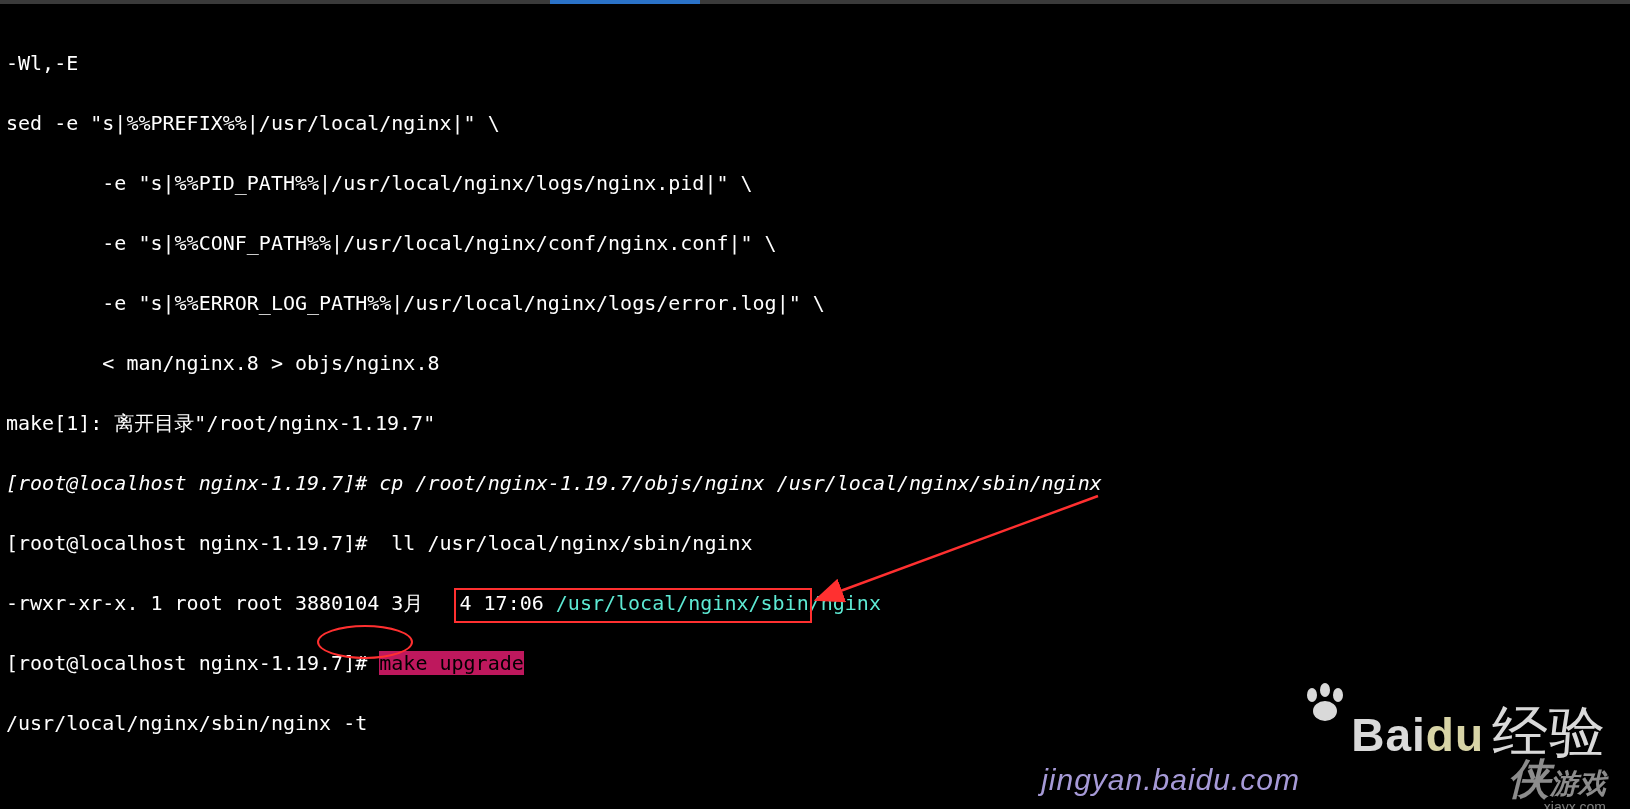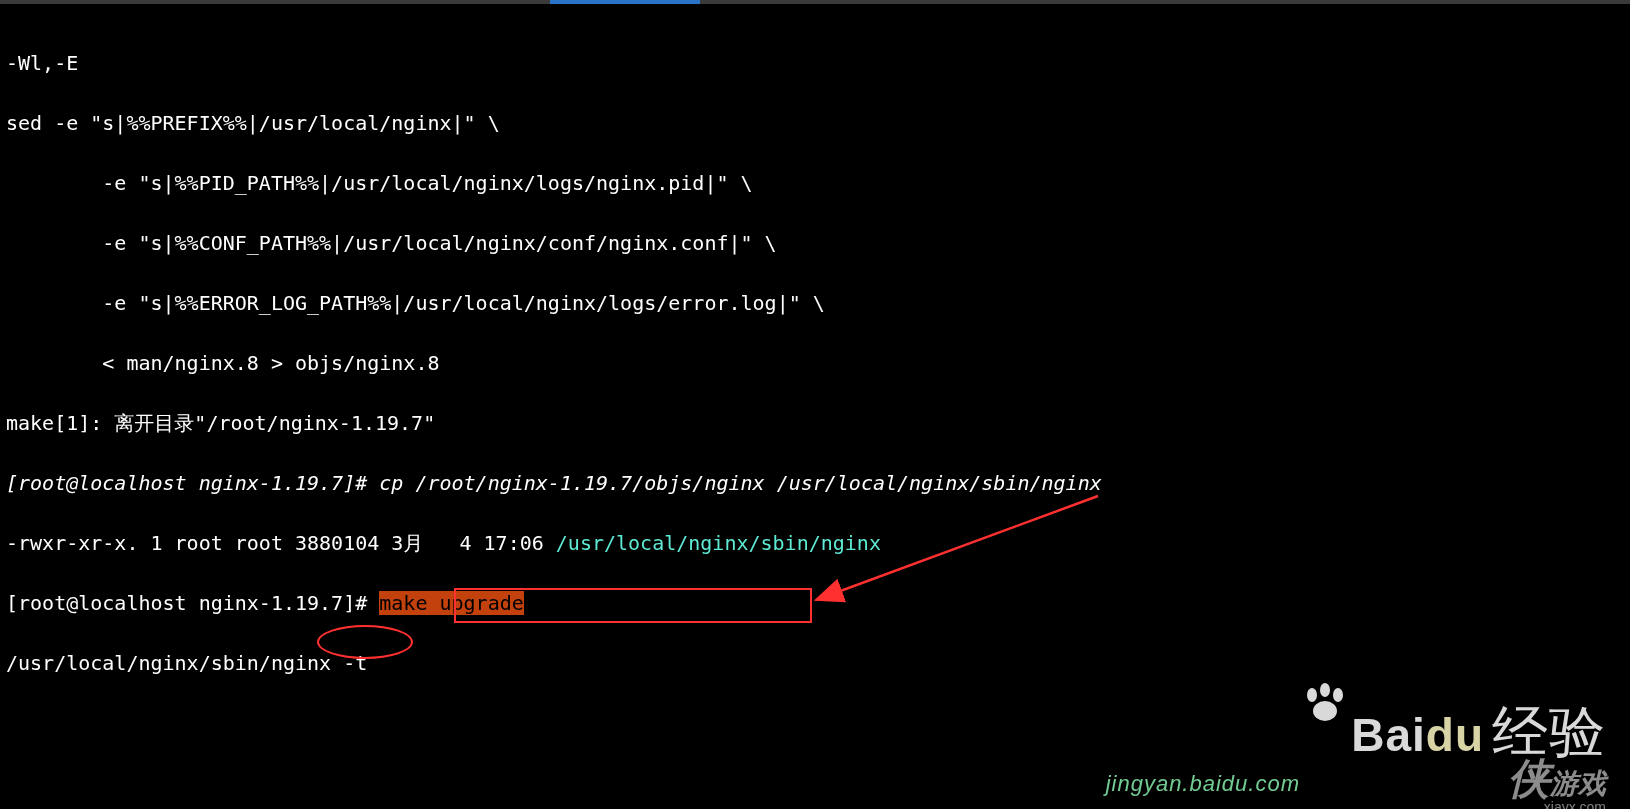--- a/index.html
+++ b/index.html
@@ -1,30 +1,30 @@
 <!DOCTYPE html>
 <html><head>
 <meta charset="utf-8">
 <style>
   html,body{margin:0;padding:0;background:#000;width:1630px;height:809px;overflow:hidden}
   .term{position:absolute;left:0;top:18px;background:#000;color:#fff;
     font-family:"DejaVu Sans Mono","Liberation Mono",Consolas,monospace;
     font-size:20px;line-height:30px;white-space:pre;padding:0 6px}
   .g{color:#5eead4}
-  .hl{background:#c2410c;color:#000}
+  .hl{background:#be185d;color:#000}
   .red-box{position:absolute;border:2px solid #ff3030;pointer-events:none}
   .ellipse{position:absolute;border:2px solid #ff3030;border-radius:50%;pointer-events:none}
   .arrow{position:absolute;pointer-events:none}
   .wm1{position:absolute;right:24px;bottom:38px;color:#fff;opacity:.85;
     font-family:Arial,sans-serif;font-size:46px;font-weight:700;letter-spacing:1px}
   .wm1 .zh{font-size:56px;font-weight:400;margin-left:8px}
   .wm1 .dot{color:#fef9c3}
   .paw{display:inline-block;margin-right:4px;font-size:28px;vertical-align:top;position:relative;top:-12px}
-  .wm2{position:absolute;right:330px;bottom:12px;color:#86efac;opacity:.85;
-    font-family:Arial,sans-serif;font-size:22px;font-style:italic;letter-spacing:1px}
+  .wm2{position:absolute;right:330px;bottom:12px;color:#c4b5fd;opacity:.85;
+    font-family:Arial,sans-serif;font-size:30px;font-style:italic;letter-spacing:1px}
   .wm3{position:absolute;right:24px;bottom:-6px;color:#fff;opacity:.55;
     font-family:"Microsoft YaHei",sans-serif;font-size:42px;font-weight:700;font-style:italic}
   .wm3 .sub{font-size:14px;font-weight:400;font-style:normal;display:block;text-align:right;
     margin-top:-8px;opacity:.9}
   .topbar{position:absolute;left:0;top:0;width:1630px;height:4px;background:#3a3a3a}
   .blue-tab{position:absolute;top:0;height:4px;background:#2a72c8}
 </style>
 </head>
 <body>
 
@@ -33,20 +33,21 @@
 
 <div class="term">
 <span style="display: block;">-Wl,-E</span>
 <span style="display: block;">sed -e "s|%%PREFIX%%|/usr/local/nginx|" \</span>
 <span style="display: block;">        -e "s|%%PID_PATH%%|/usr/local/nginx/logs/nginx.pid|" \</span>
 <span style="display: block;">        -e "s|%%CONF_PATH%%|/usr/local/nginx/conf/nginx.conf|" \</span>
 <span style="display: block;">        -e "s|%%ERROR_LOG_PATH%%|/usr/local/nginx/logs/error.log|" \</span>
 <span style="display: block;">        &lt; man/nginx.8 &gt; objs/nginx.8</span>
 <span style="display: block;">make[1]: 离开目录"/root/nginx-1.19.7"</span>
 <span style="display: block; font-style: italic;">[root@localhost nginx-1.19.7]# cp /root/nginx-1.19.7/objs/nginx /usr/local/nginx/sbin/nginx</span>
+<span style="display: block;">[root@localhost nginx-1.19.7]#  ll /usr/local/nginx/sbin/nginx</span>
 <span style="display: block;"><span>-rwxr-xr-x. 1 root root 3880104 3月   4 17:06 </span><span class="g">/usr/local/nginx/sbin/nginx</span></span>
 <span style="display: block;"><span>[root@localhost nginx-1.19.7]# </span><span class="hl">make upgrade</span></span>
 <span style="display: block;">/usr/local/nginx/sbin/nginx -t</span>
 
 
 
 
 
 
 

